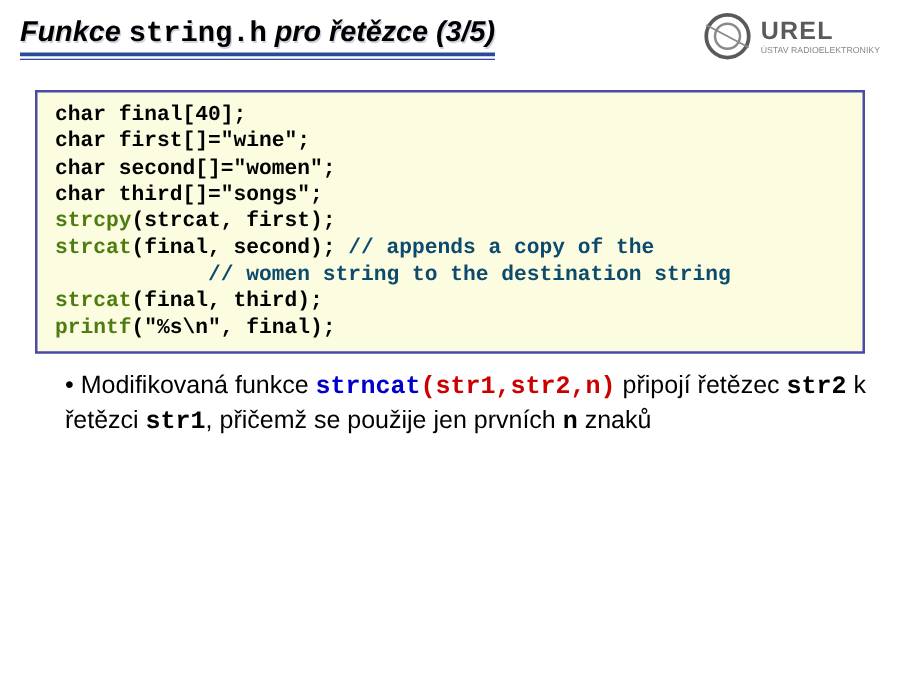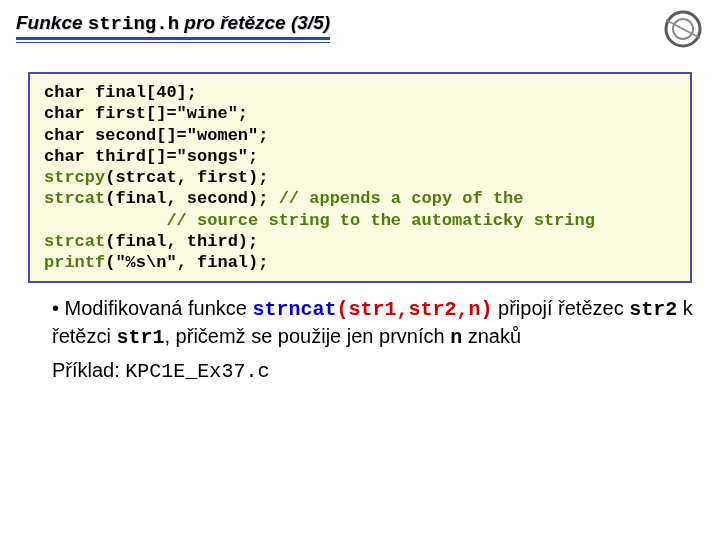--- a/index.html
+++ b/index.html
@@ -11,21 +11,21 @@
     color: #000;
     position: relative;
   }
   .header {
     padding: 12px 16px 8px 16px;
     display: flex;
     justify-content: space-between;
     align-items: flex-start;
   }
   .title {
-    font-size: 19px;
+    font-size: 23px;
     font-weight: bold;
     font-style: italic;
     text-shadow: 1px 1px 0 #d0d0e0;
   }
   .title .mono {
     font-family: "Courier New", monospace;
     font-style: normal;
   }
   .hr1 {
     height: 3px;
@@ -82,21 +82,21 @@
     background: #fcfce0;
     padding: 8px 14px;
     margin: 4px 10px 12px 10px;
     font-family: "Courier New", monospace;
     font-size: 17px;
     font-weight: bold;
     line-height: 1.25;
     white-space: pre;
   }
   .fn { color: #4d7c0f; }
-  .comment { color: #4d7c0f; }
+  .comment { color: #0c4a6e; }
   .para {
     margin-bottom: 6px;
     margin-left: 34px;
   }
   .red { color: #cc0000; }
   .example {
     margin-top: 6px;
   }
 </style>
 </head>
@@ -109,38 +109,39 @@
     </div>
     <div class="hr1"></div>
     <div class="hr2"></div>
   </div>
   <div class="logo">
     <svg class="logo-ring" viewBox="0 0 42 42">
       <circle cx="21" cy="21" r="17" fill="none" stroke="#5a5a5a" stroke-width="3"></circle>
       <circle cx="21" cy="21" r="10" fill="none" stroke="#8a8a8a" stroke-width="2"></circle>
       <line x1="4" y1="12" x2="38" y2="30" stroke="#8a8a8a" stroke-width="1.5"></line>
     </svg>
+    <div class="logo-text">
+      <span class="logo-main">UREL</span>
+      <span class="logo-sub">ÚSTAV RADIOELEKTRONIKY</span>
+    </div>
   </div>
 </div>
 
 <div class="content">
 
 
   <div class="codebox"><span>char final[40];</span>
 <span>char first[]="wine";</span>
 <span>char second[]="women";</span>
 <span>char third[]="songs";</span>
 <span class="fn">strcpy</span><span>(strcat, first);</span>
 <span class="fn">strcat</span><span>(final, second); </span><span class="comment">// appends a copy of the</span>
-<span class="comment">            // source string to the automaticky string</span>
+<span class="comment">            // women string to the destination string</span>
 <span class="fn">strcat</span><span>(final, third);</span>
 <span class="fn">printf</span><span>("%s\n", final);</span></div>
 
   <div class="para">
     <span>•  Modifikovaná funkce </span><span class="mono-inline fn-name">strncat</span><span class="mono-inline red">(str1,str2,n)</span><span>  připojí řetězec </span><span class="mono-inline">str2</span><span>  k řetězci </span><span class="mono-inline">str1</span><span>, přičemž se použije jen prvních </span><span class="mono-inline">n</span><span>  znaků</span>
   </div>
 
 
-  <div class="para example">
-    <span>Příklad: </span><span class="mono-inline" style="font-weight:normal">KPC1E_Ex37.c</span>
-  </div>
 
 </div>
 
 </body></html>

